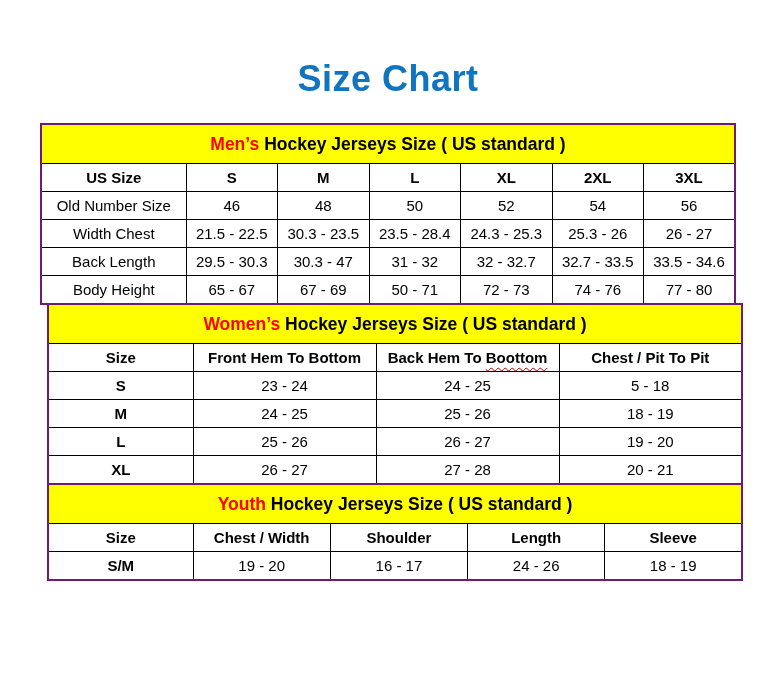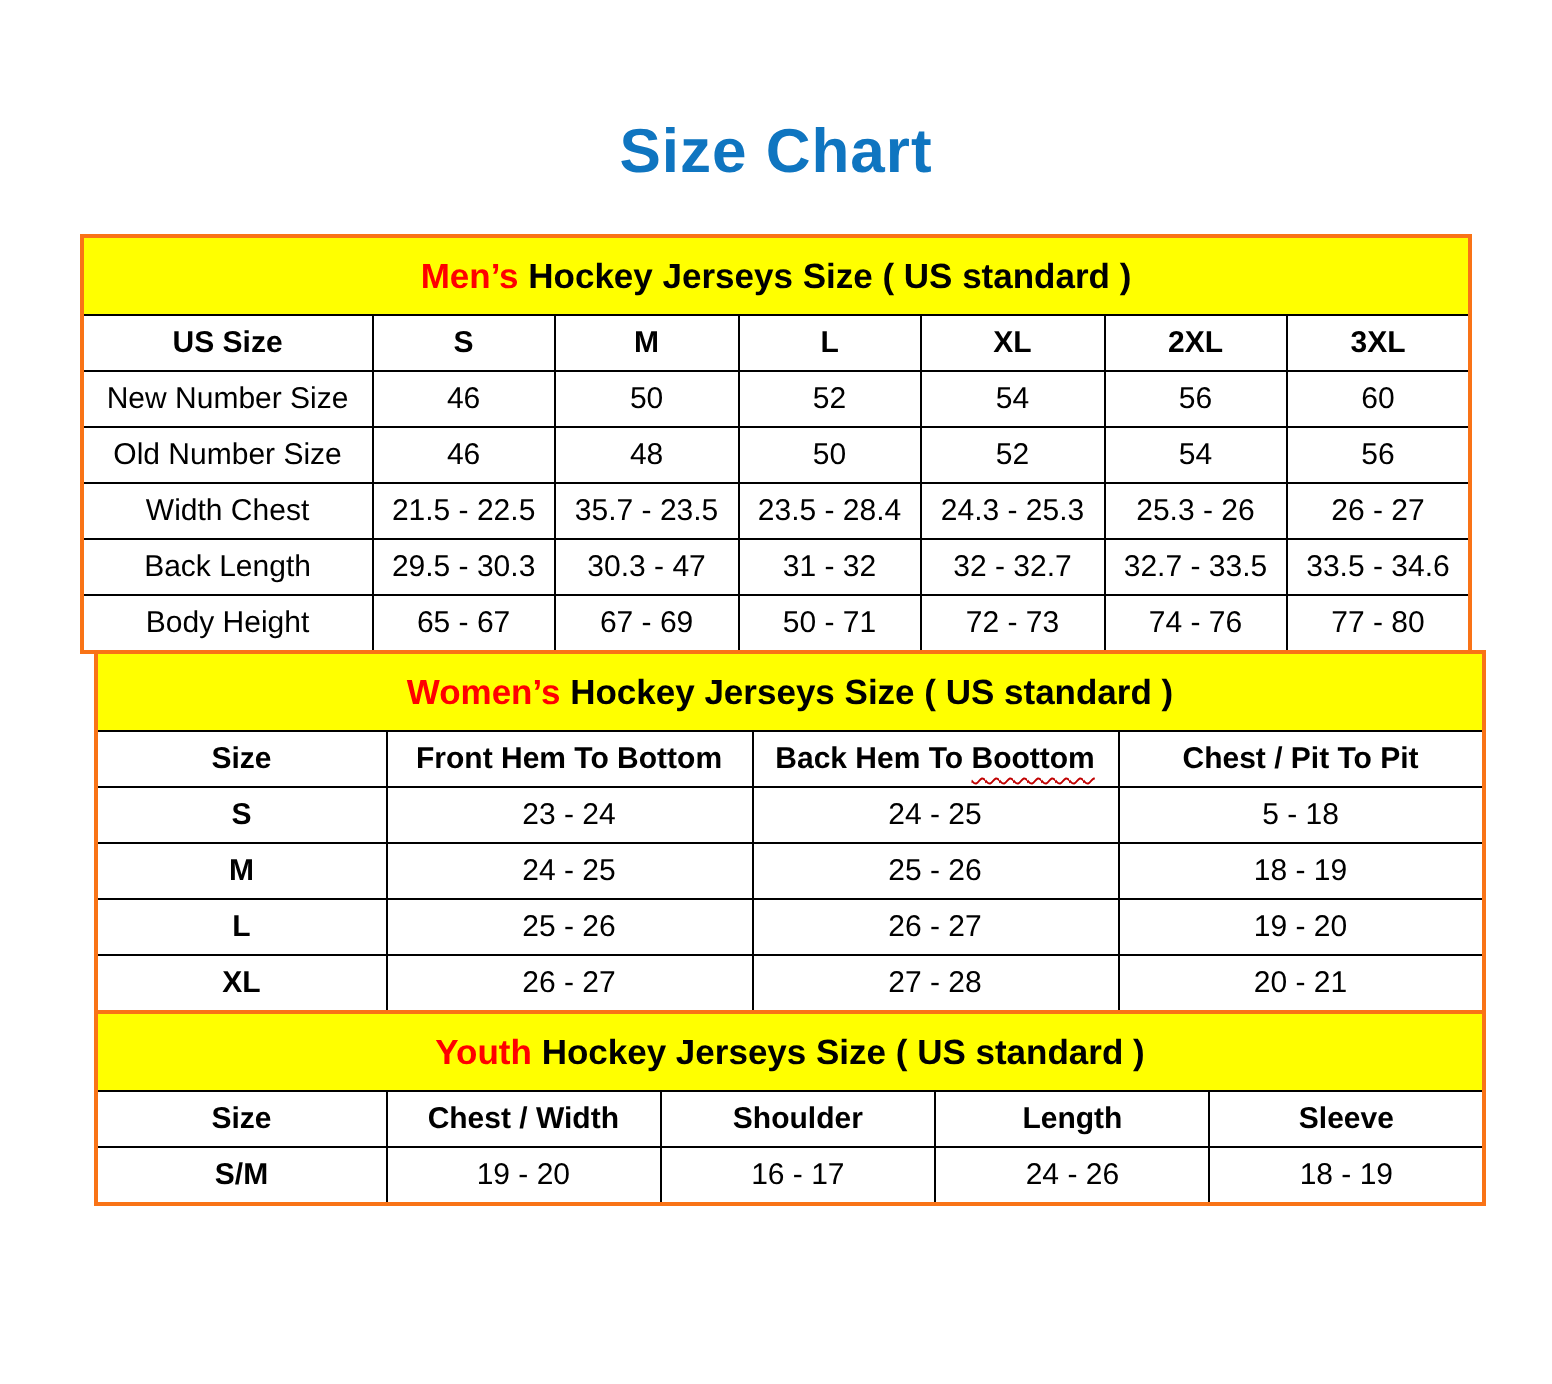--- a/index.html
+++ b/index.html
@@ -10,31 +10,31 @@
   body {
     width: 776px;
     height: 692px;
     font-family: "Liberation Sans", sans-serif;
     color: #000;
     overflow: hidden;
   }
   h1.page-title {
     text-align: center;
     color: #0F75C0;
-    font-size: 31px;
+    font-size: 36px;
     font-weight: bold;
     margin: 58px 0 23px 0;
     letter-spacing: 0.5px;
   }
   table.size-table {
     width: 696px;
     margin: 0 auto;
     border-collapse: collapse;
     table-layout: fixed;
-    border: 2px solid #f97316;
+    border: 2px solid #701a75;
   }
   table.size-table + table.size-table {
     margin-top: -2px;
     margin-left: 47px;
   }
   .size-table th, .size-table td {
     border: 1.5px solid #000;
     text-align: center;
     vertical-align: middle;
     font-size: 15px;
@@ -87,41 +87,32 @@
     <tr>
       <th>US Size</th>
       <th>S</th>
       <th>M</th>
       <th>L</th>
       <th>XL</th>
       <th>2XL</th>
       <th>3XL</th>
     </tr>
     <tr>
-      <td class="row-label-plain">New Number Size</td>
-      <td>46</td>
-      <td>50</td>
-      <td>52</td>
-      <td>54</td>
-      <td>56</td>
-      <td>60</td>
-    </tr>
-    <tr>
       <td class="row-label-plain">Old Number Size</td>
       <td>46</td>
       <td>48</td>
       <td>50</td>
       <td>52</td>
       <td>54</td>
       <td>56</td>
     </tr>
     <tr>
       <td class="row-label-plain">Width Chest</td>
       <td>21.5 - 22.5</td>
-      <td>35.7 - 23.5</td>
+      <td>30.3 - 23.5</td>
       <td>23.5 - 28.4</td>
       <td>24.3 - 25.3</td>
       <td>25.3 - 26</td>
       <td>26 - 27</td>
     </tr>
     <tr>
       <td class="row-label-plain">Back Length</td>
       <td>29.5 - 30.3</td>
       <td>30.3 - 47</td>
       <td>31 - 32</td>

